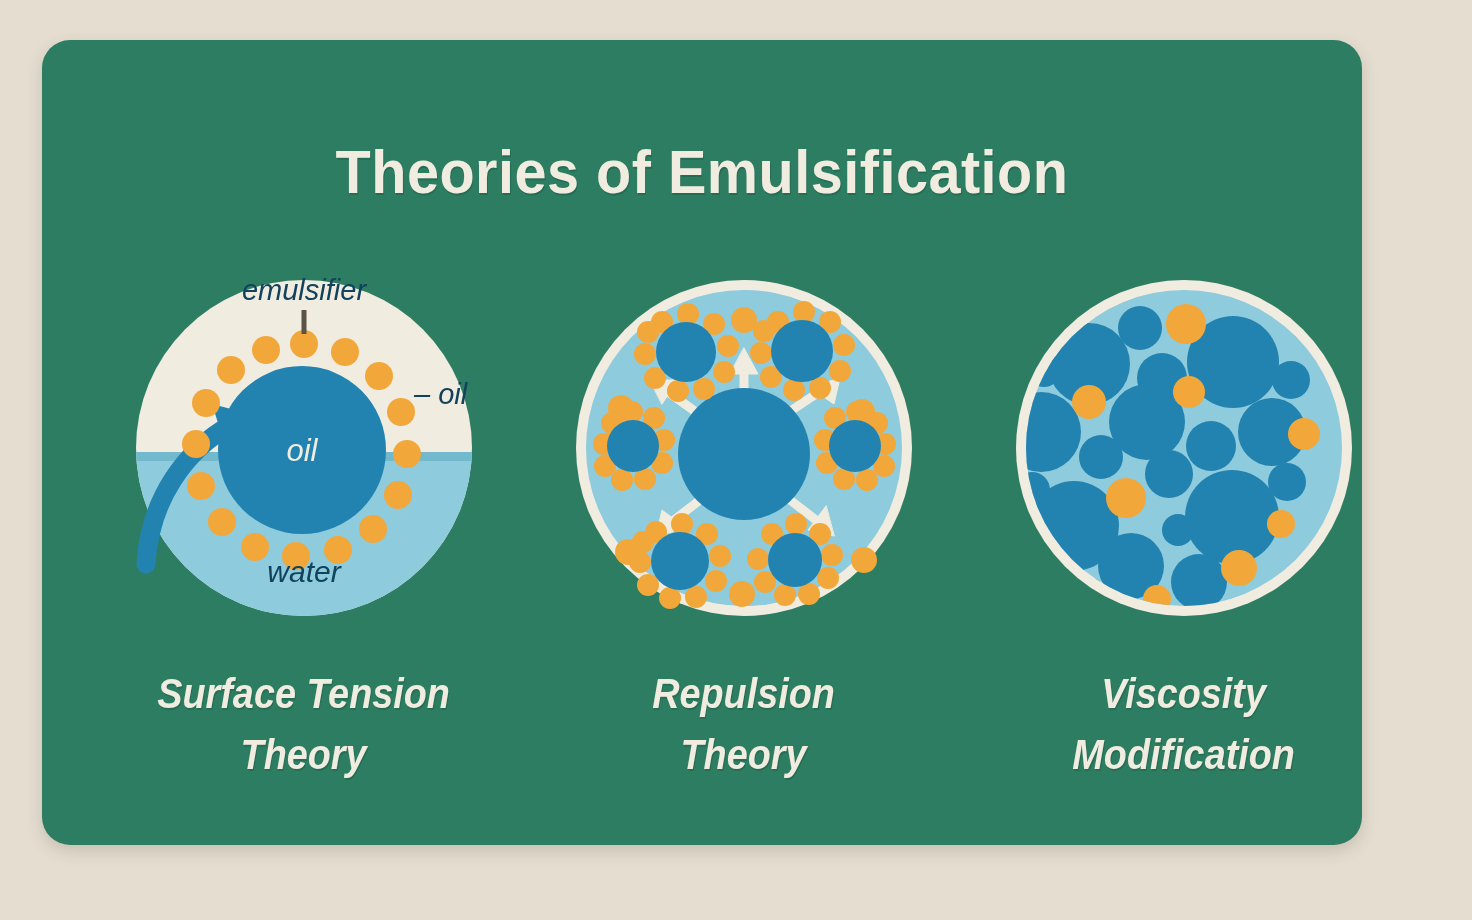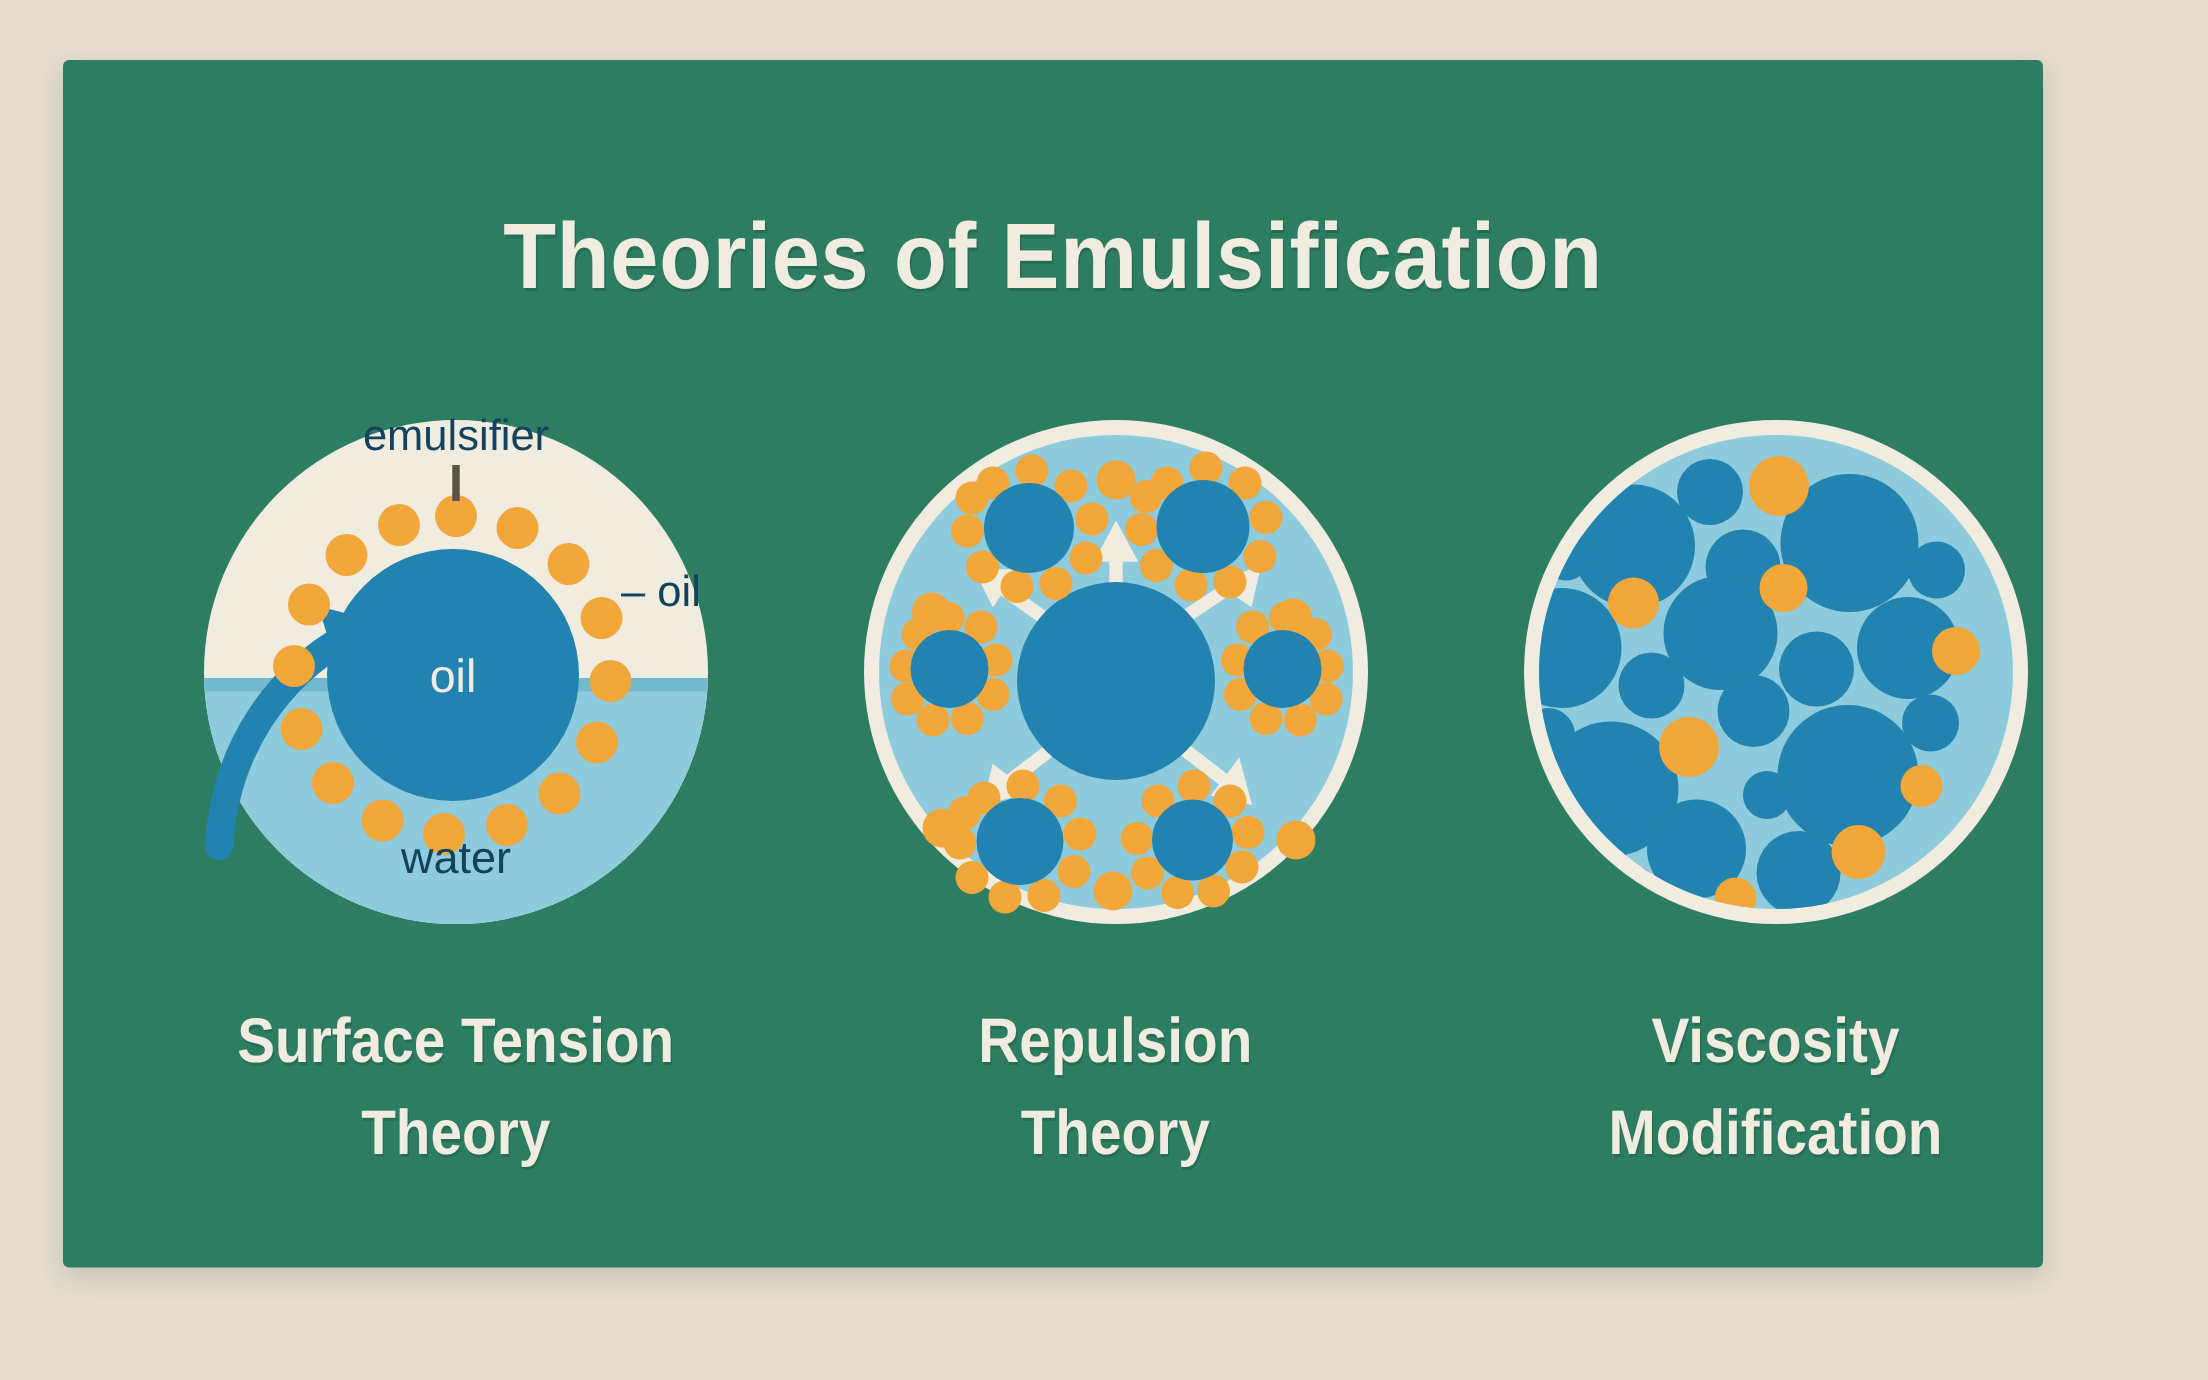--- a/index.html
+++ b/index.html
@@ -18,21 +18,21 @@
     width: 1472px;
     height: 920px;
   }
   .panel {
     position: absolute;
     left: 42px;
     top: 40px;
     width: 1320px;
     height: 805px;
     background: #2d7d62;
-    border-radius: 4px;
+    border-radius: 28px;
     box-shadow: 0 6px 16px rgba(90, 80, 60, 0.20);
   }
   .title {
     position: absolute;
     left: 0;
     top: 96px;
     width: 100%;
     text-align: center;
     font-size: 62px;
     font-weight: bold;
@@ -44,20 +44,21 @@
   }
   .columns {
     position: absolute;
     left: 42px;
     top: 212px;
     width: 1320px;
     height: 560px;
     display: flex;
     justify-content: space-around;
     align-items: flex-start;
+    font-style: italic;
   }
   .column {
     width: 400px;
     display: flex;
     flex-direction: column;
     align-items: center;
   }
   .figure {
     width: 400px;
     height: 400px;

